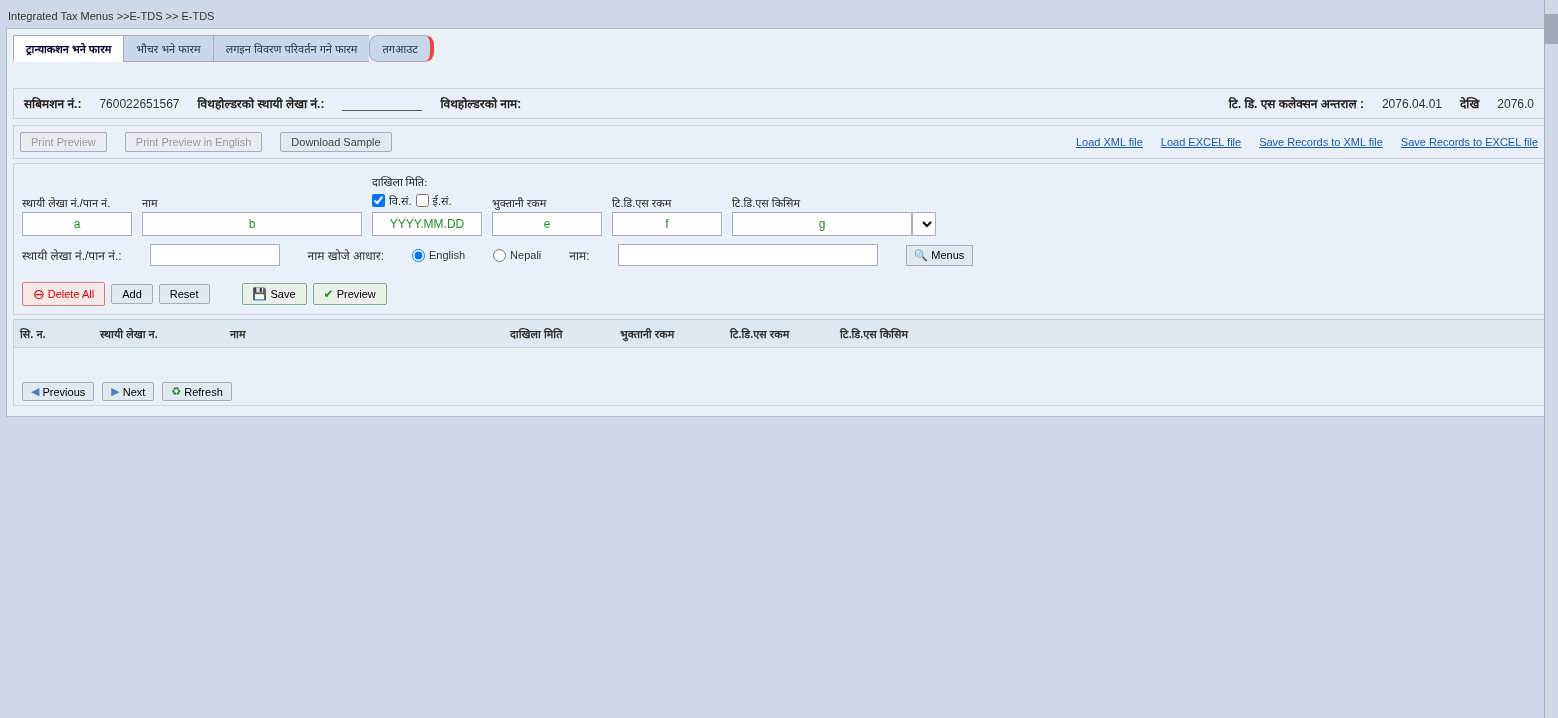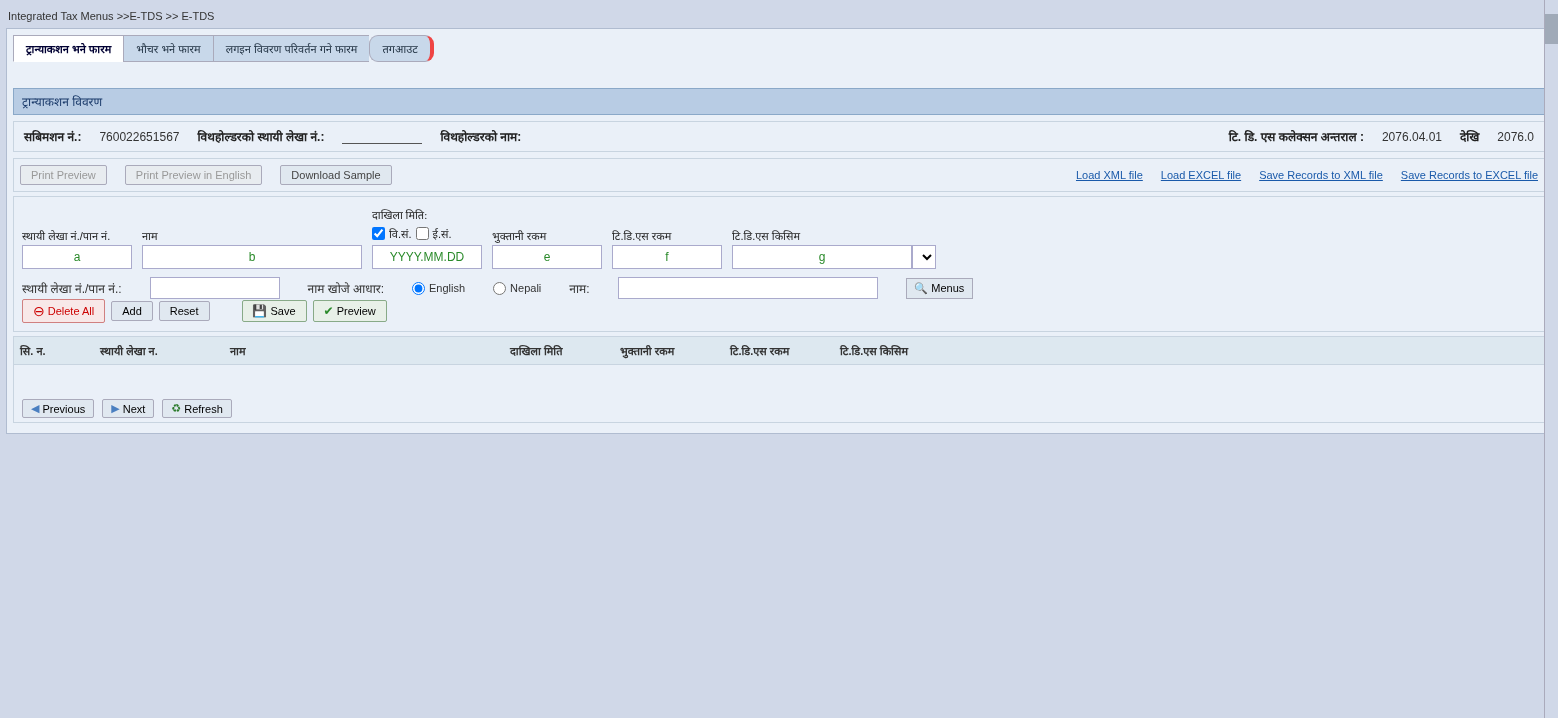--- a/index.html
+++ b/index.html
@@ -143,21 +143,21 @@
       border: 1px solid #aac;
       background: #fff;
       padding: 2px 2px;
       font-size: 11px;
       height: 24px;
     }
     .second-form-row {
       display: flex;
       align-items: center;
       gap: 28px;
-      margin-bottom: 0;
+      margin-bottom: 16px;
       flex-wrap: wrap;
     }
     .radio-group {
       display: flex;
       align-items: center;
       gap: 4px;
       font-size: 11px;
     }
     .btn-action {
       display: flex;
@@ -252,23 +252,20 @@
 
   <div class="content-panel">
 
     <div class="tabs-row">
       <div class="tab active">ट्रान्याकशन भने फारम</div>
       <div class="tab">भौचर भने फारम</div>
       <div class="tab">लगइन विवरण परिवर्तन गने फारम</div>
       <div class="tab">तगआउट</div>
     </div>
 
-    <div class="section-header">
-      <span>ट्रान्याकशन विवरण</span>
-    </div>
 
     <div class="info-row">
       <span class="info-label">सबिमशन नं.:</span>
       <span class="info-value">760022651567</span>
       <span class="info-label">विथहोल्डरको स्थायी लेखा नं.:</span>
       <span class="info-underline"></span>
       <span class="info-label">विथहोल्डरको नाम:</span>
       <span style="flex:1"></span>
       <span class="info-label">टि. डि. एस कलेक्सन अन्तराल :</span>
       <span class="info-value">2076.04.01</span>

